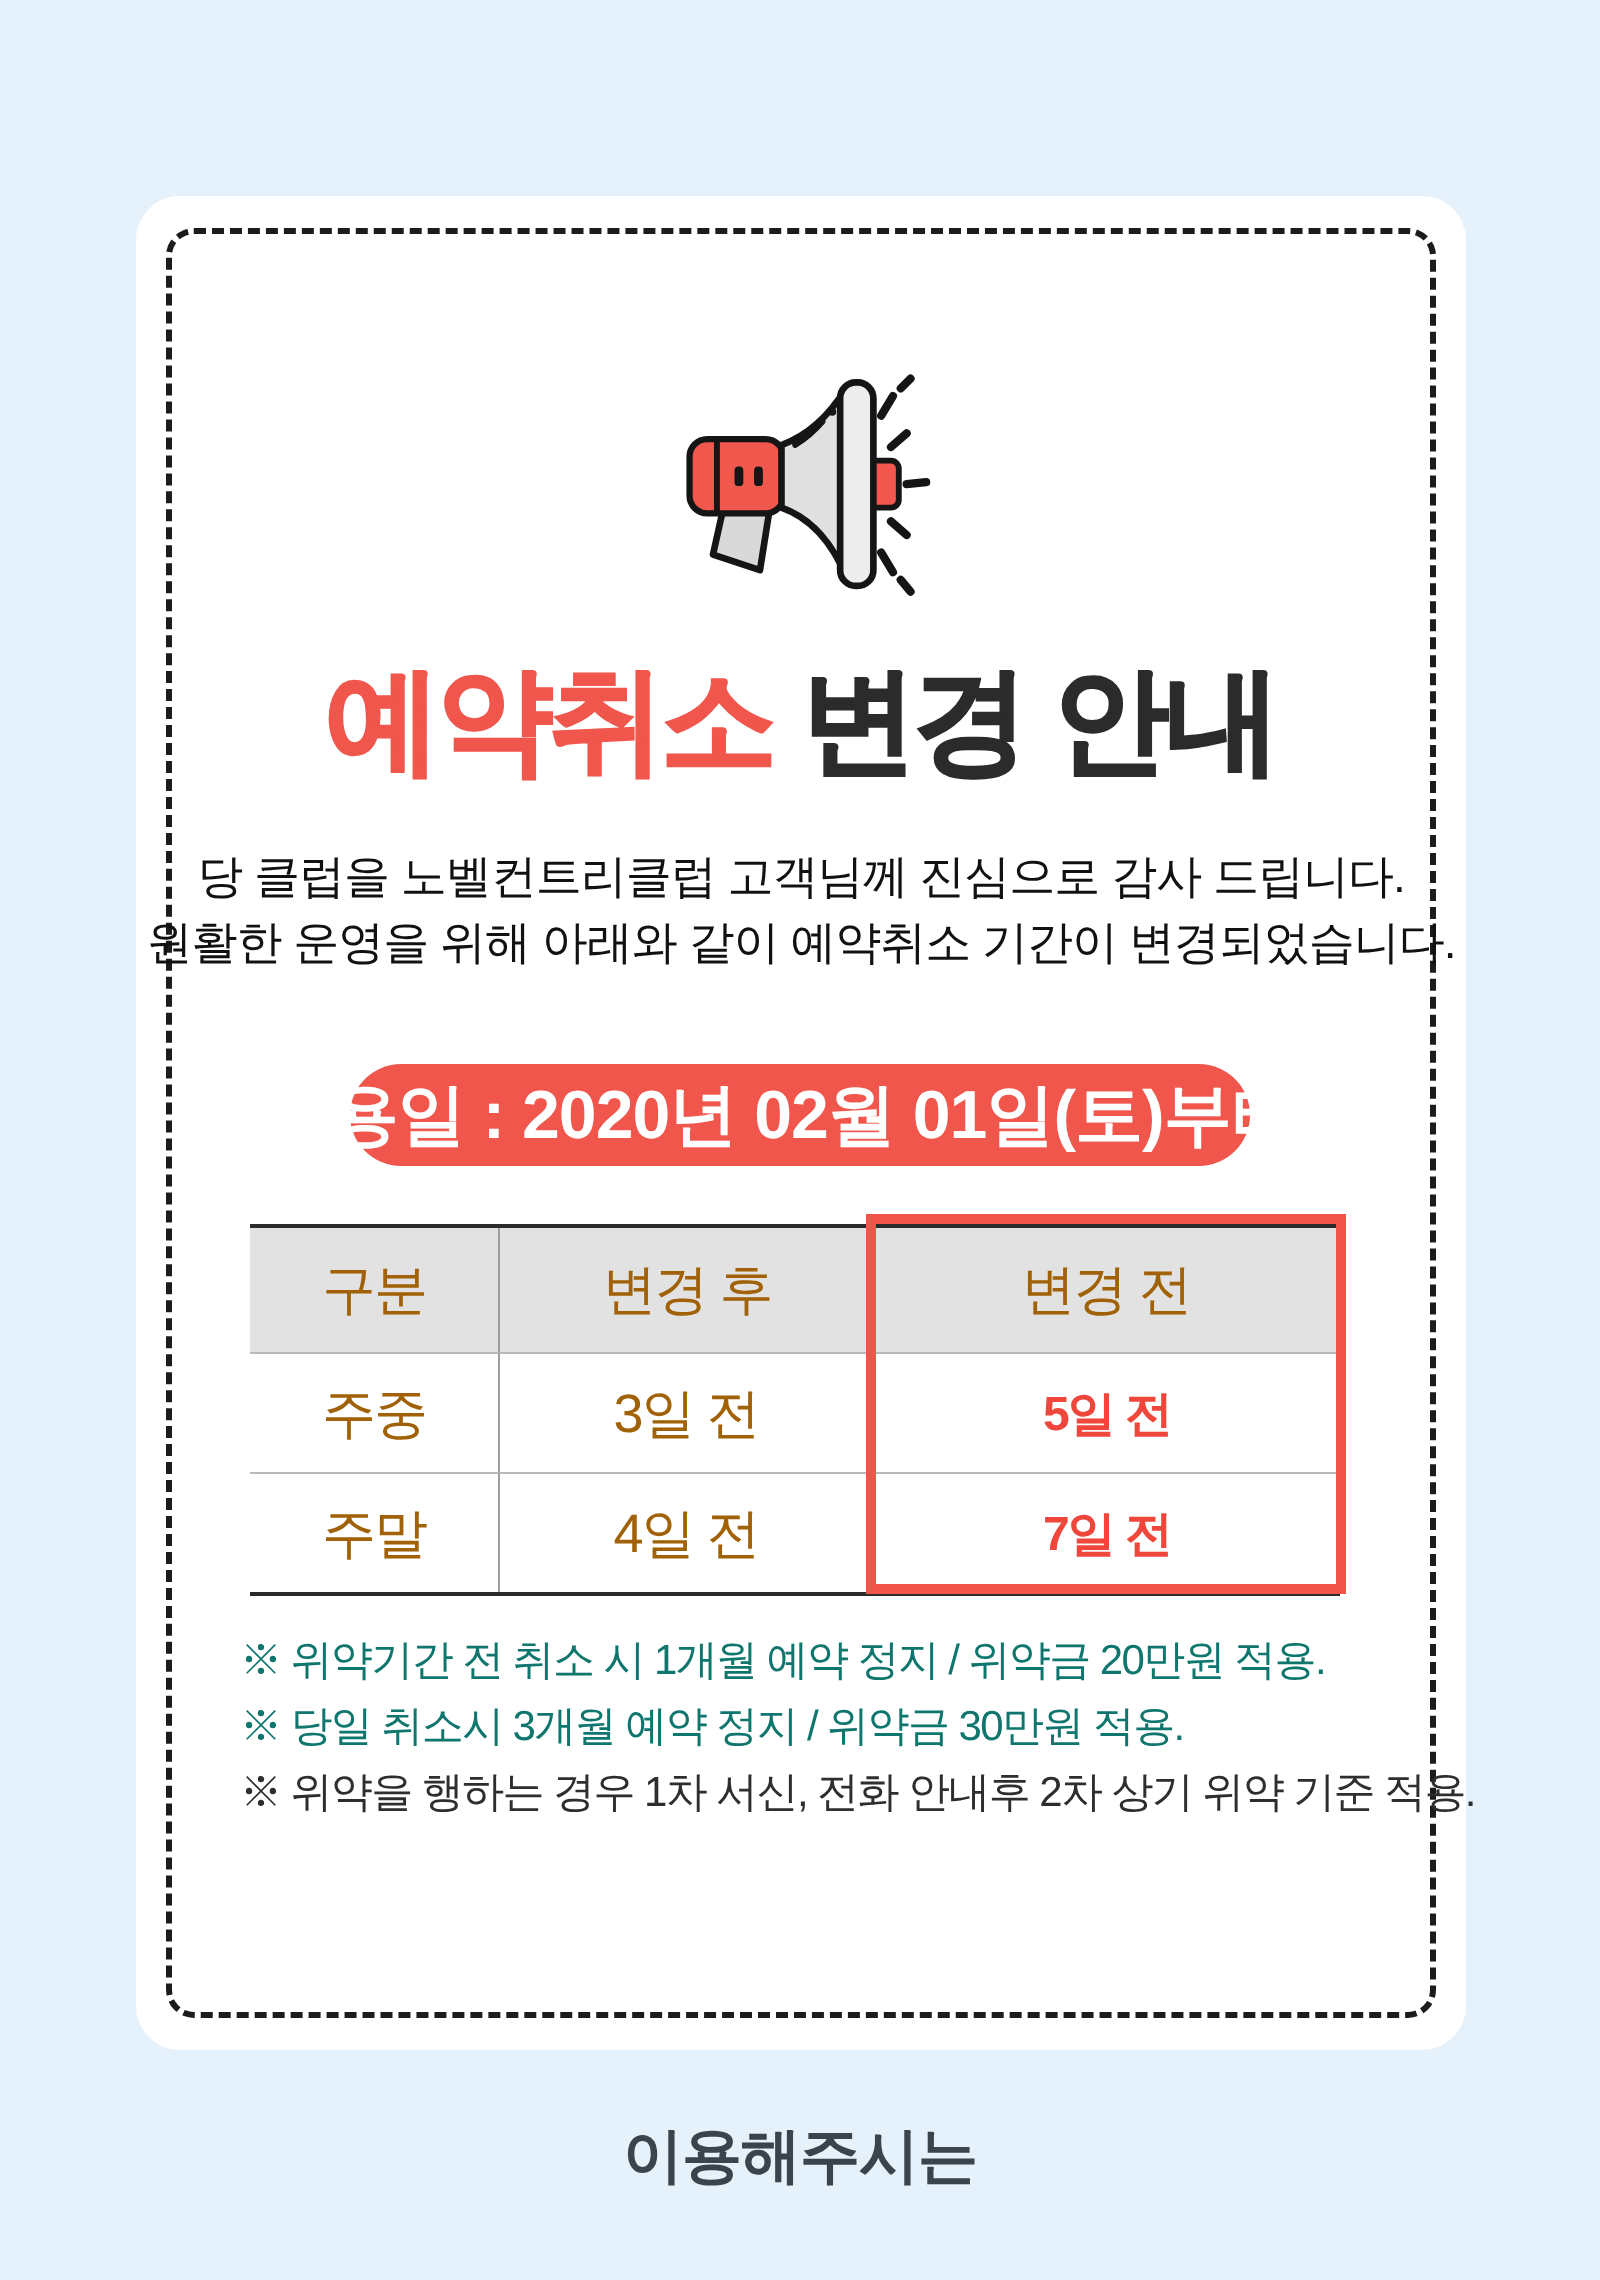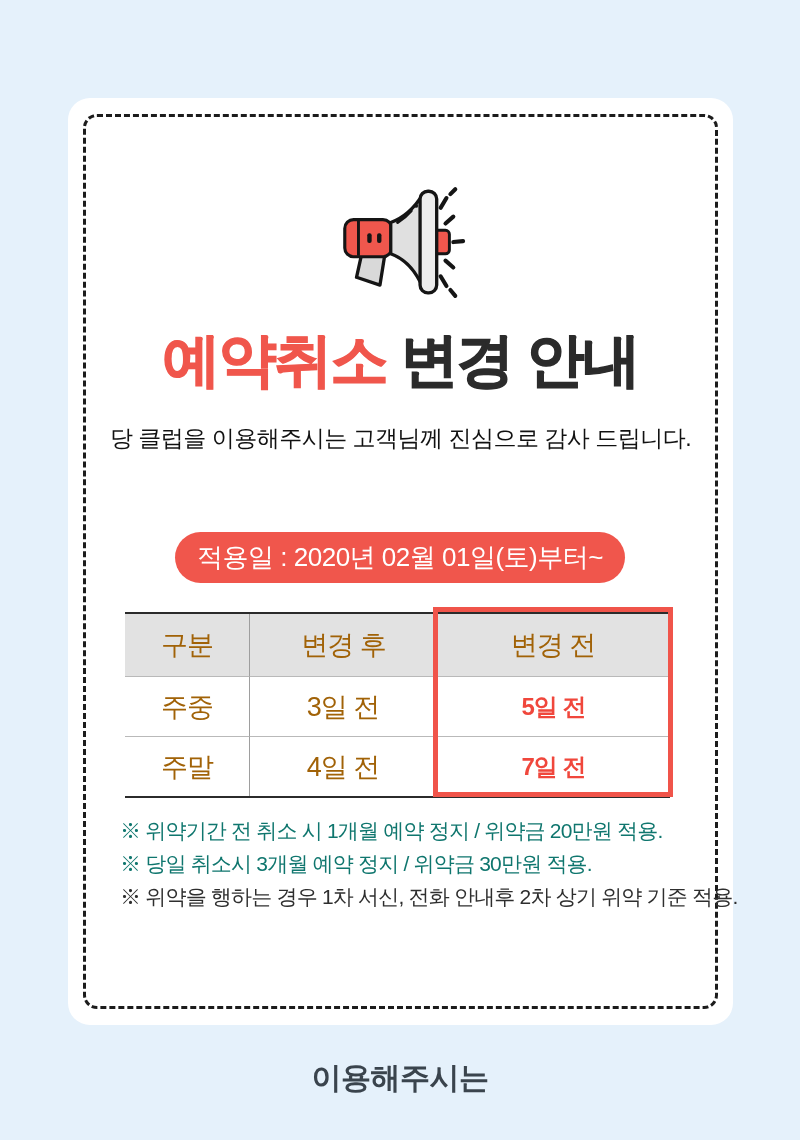--- a/index.html
+++ b/index.html
@@ -58,22 +58,22 @@
   }
 
   .pill {
     position: absolute;
     top: 434px; left: 107px;
     width: 450px; height: 51px;
     background: #F0564C;
     border-radius: 26px;
     display: flex; align-items: center; justify-content: center;
     color: #FFFFFF;
-    font-size: 26px;
-    font-weight: normal;
+    font-size: 34px;
+    font-weight: bold;
     letter-spacing: -0.5px;
     white-space: nowrap;
   }
 
   .policy-table {
     position: absolute;
     top: 514px; left: 57px;
     width: 545px;
     border-top: 2px solid #2B2B2B;
     border-bottom: 2px solid #2B2B2B;
@@ -169,21 +169,22 @@
           <circle cx="83" cy="19" r="2" fill="#151515"></circle>
         </svg>
       </span>
     </div>
 
     <div class="title">
       <span class="hl">예약취소</span><span>변경 안내</span>
     </div>
 
     <div class="subtitle">
-      <div>당 클럽을 이용해주시는 고객님께 진심으로 감사 드립니다.</div>
+      <div>당 클럽을 노벨컨트리클럽 고객님께 진심으로 감사 드립니다.</div>
+      <div>원활한 운영을 위해 아래와 같이 예약취소 기간이 변경되었습니다.</div>
     </div>
 
     <div class="pill">
       <span>적용일 : 2020년 02월 01일(토)부터~</span>
     </div>
 
     <div class="policy-table">
       <div class="cell head c1">구분</div>
       <div class="cell head c3">변경 후</div>
       <div class="cell head c2">변경 전</div>

